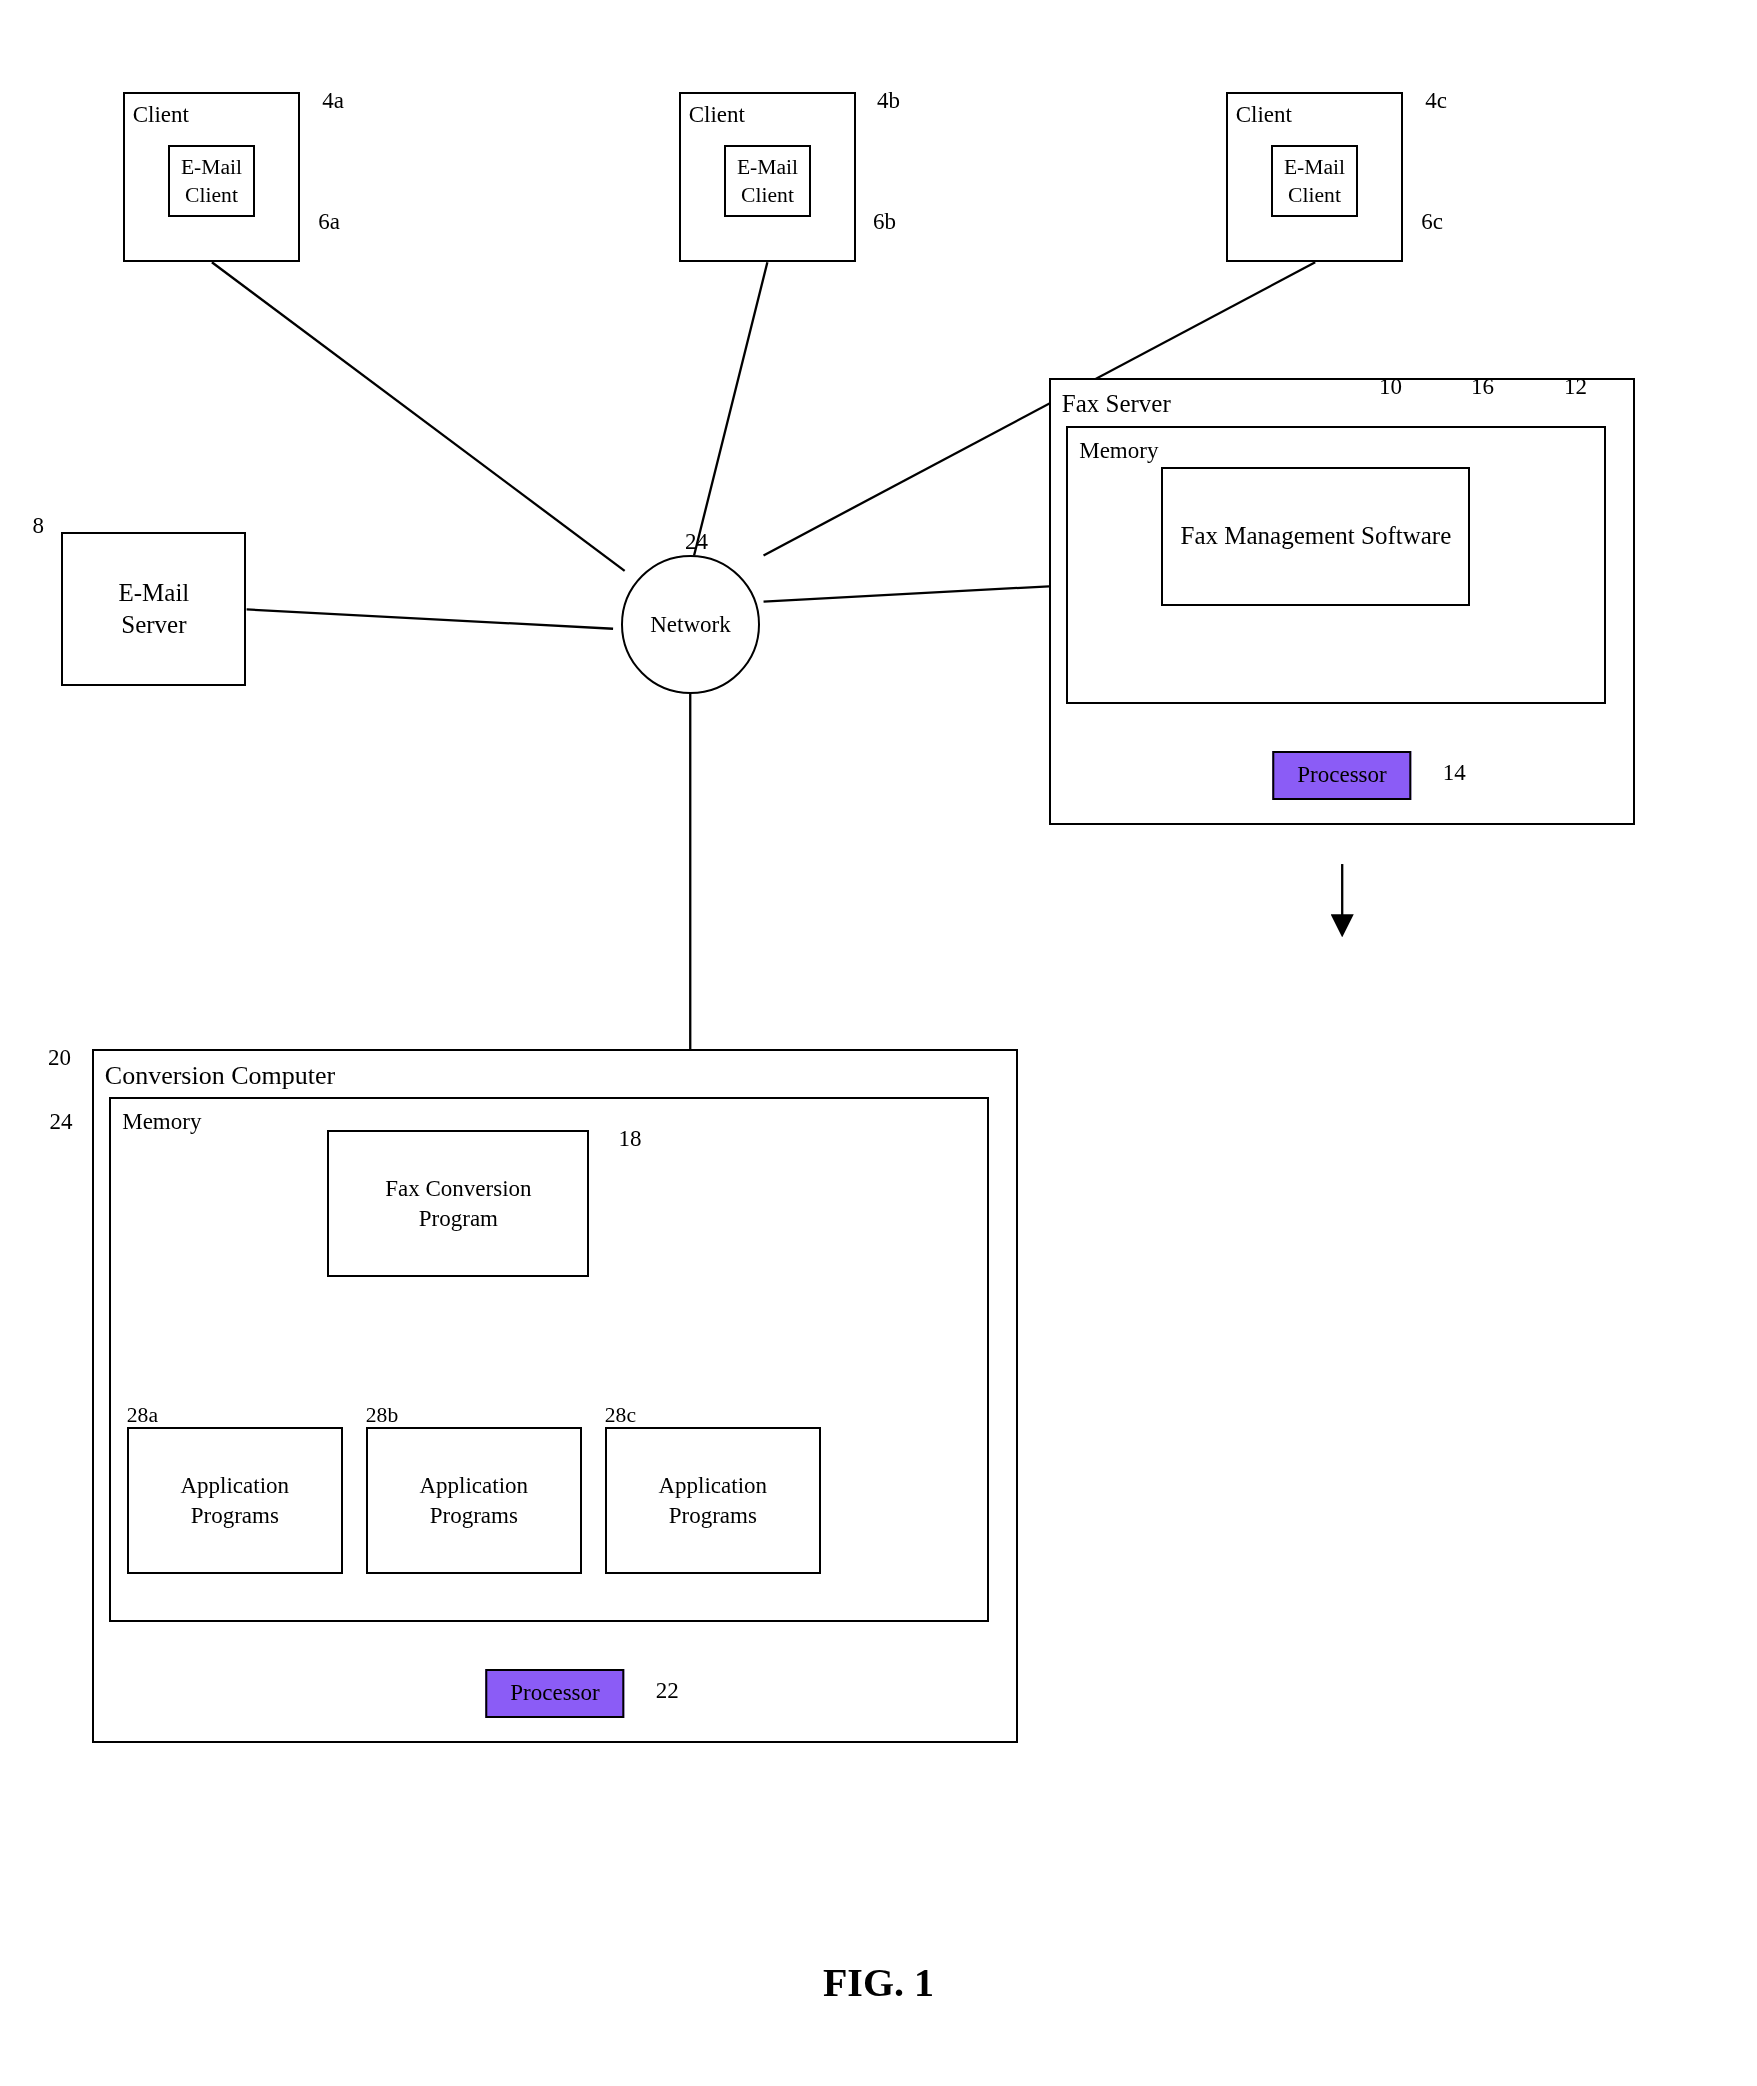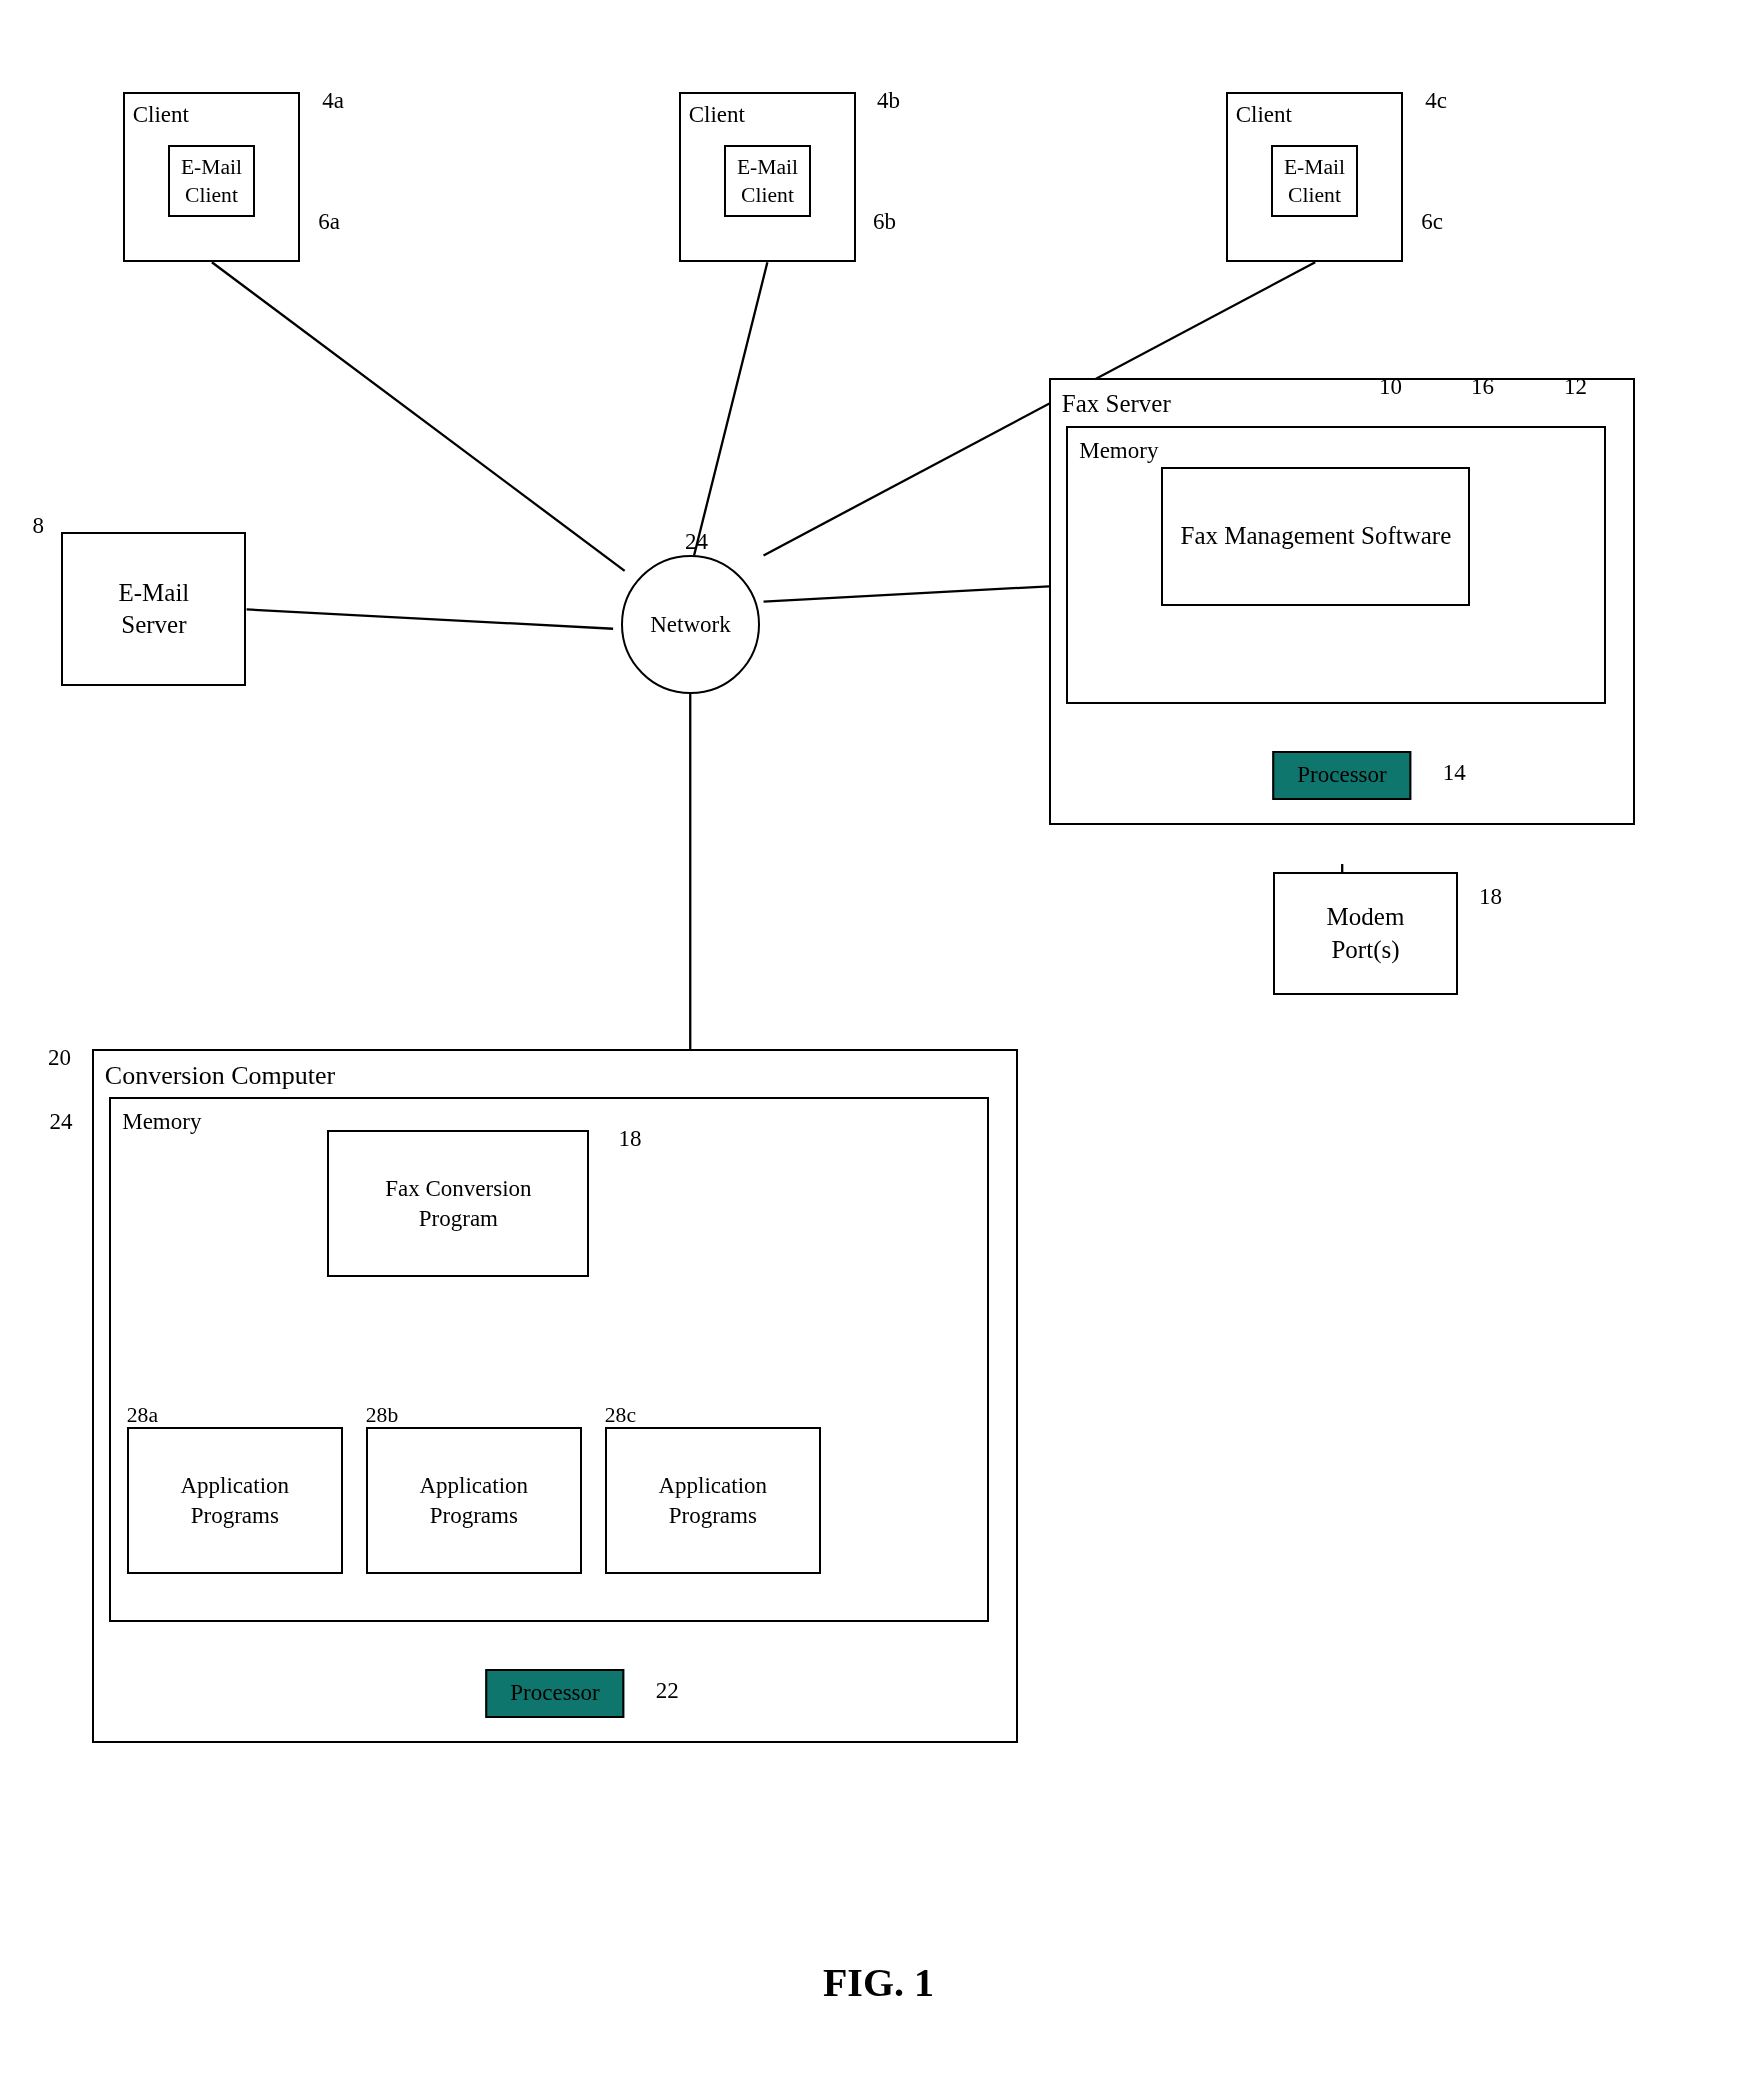--- a/index.html
+++ b/index.html
@@ -52,21 +52,21 @@
       display: flex;
       align-items: center;
       justify-content: center;
       font-size: 23px;
       text-align: center;
     }
     
     .fax-server-outer { top: 332px; left: 1003px; width: 586px; height: 447px; padding-left: 41px; }
     .fax-server-memory { position: absolute; top: 46px; left: 15.4px; width: 540px; height: 278px; border: 2.3px solid #000; background: #fff; }
     .fax-mgmt { position: absolute; top: 39px; left: 93px; width: 309px; height: 139px; border: 2.3px solid #000; background: #fff; display: flex; align-items: center; justify-content: center; font-size: 25px; text-align: center; }
-    .processor-box { border: 2.3px solid #000; background: #0f766e; padding: 7.7px 23px; font-size: 23px; display: inline-block; }
+    .processor-box { border: 2.3px solid #000; background: #8b5cf6; padding: 7.7px 23px; font-size: 23px; display: inline-block; }
     
     .email-server { top: 486px; left: 15.4px; width: 185px; height: 154px; }
     
     .conv-computer { top: 1003px; left: 46px; width: 926px; height: 694px; }
     .conv-memory { position: absolute; top: 46px; left: 15.4px; width: 880px; height: 525px; border: 2.3px solid #000; background: #fff; }
     .fax-conv-prog { position: absolute; top: 31px; left: 216px; width: 262px; height: 147px; border: 2.3px solid #000; background: #fff; display: flex; align-items: center; justify-content: center; font-size: 23px; text-align: center; }
     .app-prog { border: 2.3px solid #000; background: #fff; display: flex; align-items: center; justify-content: center; font-size: 23px; text-align: center; }
     
     .modem-port { top: 826px; left: 1227px; width: 185px; height: 123px; }
     
@@ -162,24 +162,20 @@
     </div>
 
     <div style="position:absolute;bottom:23px;left:50%;transform:translateX(-50%);">
       <div class="processor-box">
         <span>Processor</span>
       </div>
       <span class="label-ref" style="position:absolute;top:7.7px;right:-54px;font-size:23px;">14</span>
     </div>
   </div>
 
-  <div class="box modem-port">
-    <span>Modem<br>Port(s)</span>
-    <span class="label-ref" style="top:7.7px;right:-46px;">18</span>
-  </div>
 
   <div class="box conv-computer">
     <span style="position:absolute;top:7.7px;left:10.8px;font-size:26px;">Conversion Computer</span>
     <span class="label-ref" style="top:-7.7px;left:-46px;font-size:23px;">20</span>
 
     <div class="conv-memory">
       <span style="position:absolute;top:7.7px;left:10.8px;font-size:23px;">Memory</span>
       <span class="label-ref" style="position:absolute;top:7.7px;left:-62px;font-size:23px;">24</span>
 
       <div class="fax-conv-prog">

